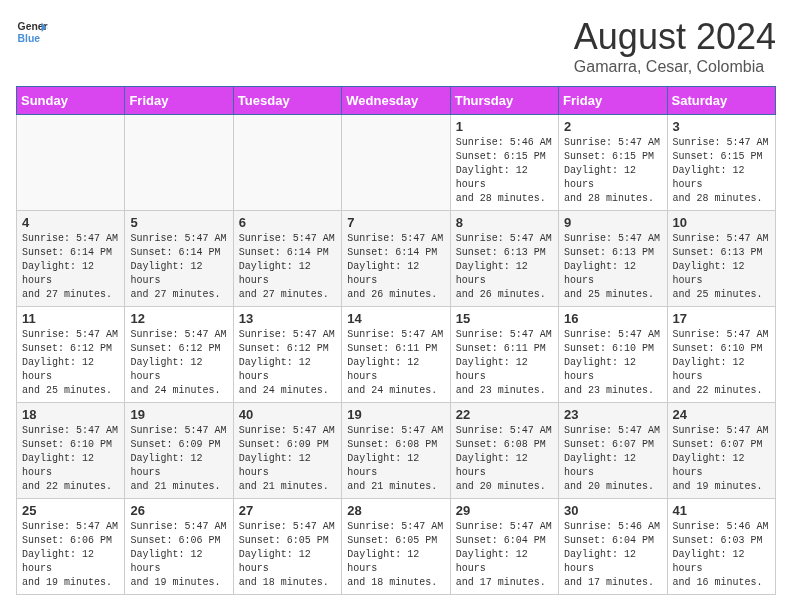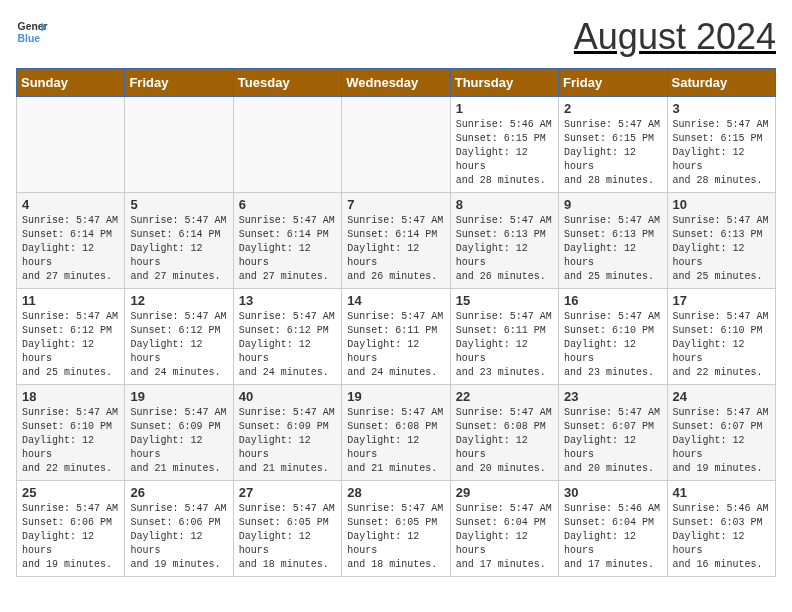--- a/index.html
+++ b/index.html
@@ -19,38 +19,37 @@
     .logo {
       display: flex;
       align-items: center;
       gap: 4px;
     }
     .logo-icon {
       width: 32px;
       height: 32px;
     }
     .title-area {
-      text-decoration: underline;
     }
     .calendar-title {
       font-size: 36px;
       font-weight: normal;
       color: #333;
     }
     .calendar-subtitle {
       font-size: 16px;
       color: #555;
     }
     table {
       width: 100%;
       border-collapse: collapse;
       table-layout: fixed;
     }
     thead th {
-      background: #a16207;
+      background: #d946ef;
       color: #fff;
       font-size: 13px;
       font-weight: bold;
       padding: 6px 4px;
       text-align: left;
       border: 1px solid #3a6aaa;
     }
     tbody td {
       vertical-align: top;
       border: 1px solid #ccc;
@@ -84,20 +83,21 @@
 <div class="header-area">
   <div class="logo">
     <svg class="logo-icon" viewBox="0 0 40 40">
       <text x="2" y="18" font-size="13" font-weight="bold" fill="#333">General</text>
       <text x="2" y="32" font-size="13" font-weight="bold" fill="#4a90d9">Blue</text>
       <polygon points="32,8 38,14 32,20" fill="#4a90d9"></polygon>
     </svg>
   </div>
   <div class="title-area">
     <div class="calendar-title">August 2024</div>
+    <div class="calendar-subtitle">Gamarra, Cesar, Colombia</div>
   </div>
 </div>
 
 <table>
   <thead>
     <tr>
     <th>Sunday</th>
         <th>Friday</th>
         <th>Tuesday</th>
         <th>Wednesday</th>

